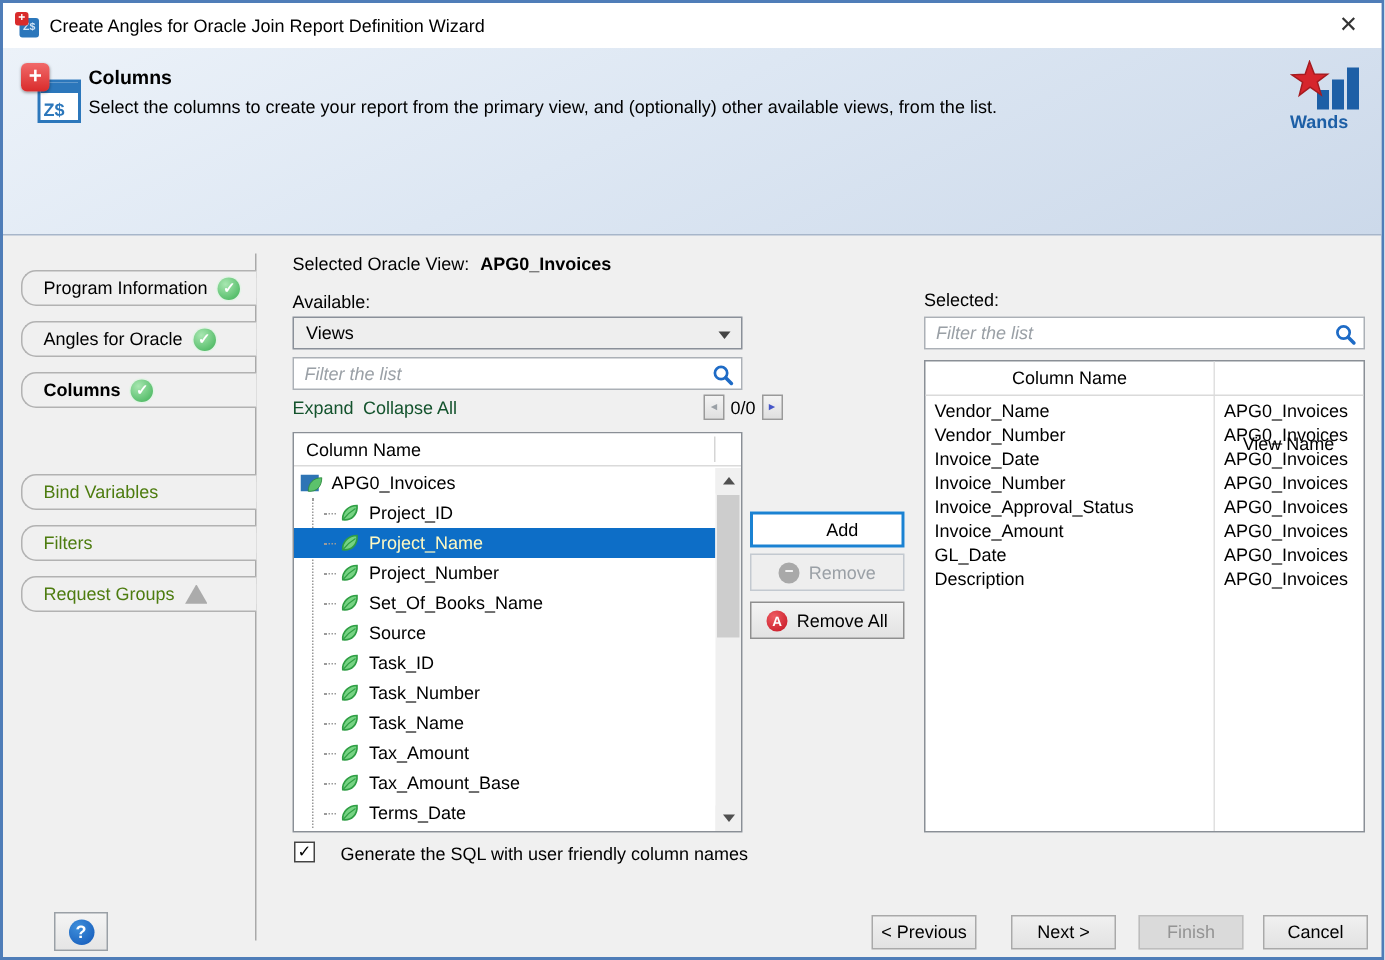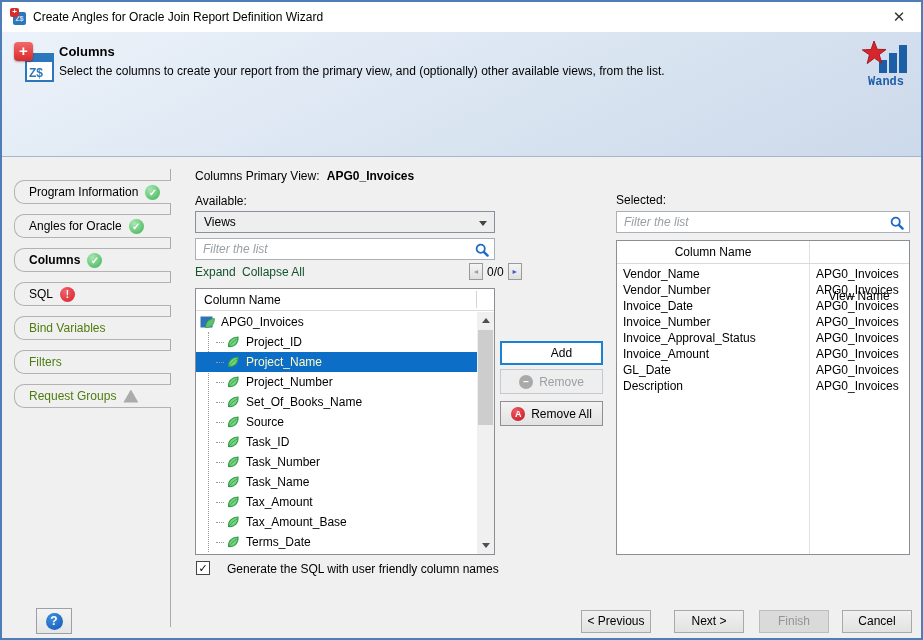--- a/index.html
+++ b/index.html
@@ -22,21 +22,21 @@
     background:linear-gradient(155deg,#ecf2f9 0%, #dde7f3 45%, #ccd9ea 100%);
     border-bottom:1px solid #a7b6ca;
   }
   .hicon { position:absolute; left:12px; top:10px; width:42px; height:44px; }
   .h-doc { position:absolute; left:11px; top:11px; width:29px; height:29px; background:#fff; border:2px solid #2c77bb; }
   .h-doc-top { height:7px; background:#2c77bb; }
   .h-doc-txt { position:absolute; left:2px; bottom:0px; color:#2c77bb; font-weight:bold; font-size:12px; }
   .h-plus { position:absolute; left:0; top:0; width:19px; height:19px; background:linear-gradient(#f16a6a,#d92b2b); border-radius:4px; color:#fff; font-size:15px; font-weight:bold; line-height:18px; text-align:center; box-shadow:0 1px 2px rgba(0,0,0,.35); }
   .h-title { position:absolute; left:57px; top:12px; font-size:13px; font-weight:bold; }
   .h-sub { position:absolute; left:57px; top:32px; font-size:12px; }
-  .wands { position:absolute; right:9px; top:8px; width:52px; text-align:center;font-family:Liberation Mono, monospace; }
+  .wands { position:absolute; right:9px; top:8px; width:52px; text-align:left; }
   .wands-label { color:#1d5fa6; font-weight:bold; font-size:12px; margin-top:-3px; }
   
   .vdivider { position:absolute; left:168px; top:167px; height:458px; width:1px; background:#a9a9a9; }
   .tab {
     position:absolute; left:12px; width:157px; height:24px;
     background:#f0f0f0; border:1px solid #b2b2b2; border-right:none;
     border-radius:10px 0 0 10px;
     display:flex; align-items:center; padding-left:14px; gap:7px; cursor:pointer;
   }
   .tab .lbl { font-size:12px; }
@@ -145,37 +145,33 @@
     <span class="ic-check">✓</span>
   </div>
   <div class="tab" style="top:212px">
     <span class="lbl">Angles for Oracle</span>
     <span class="ic-check">✓</span>
   </div>
   <div class="tab active" style="top:246px">
     <span class="lbl">Columns</span>
     <span class="ic-check">✓</span>
   </div>
-  <div class="tab" style="top:280px">
-    <span class="lbl">SQL</span>
-    <span class="ic-error">!</span>
-  </div>
   <div class="tab disabled" style="top:314px">
     <span class="lbl">Bind Variables</span>
   </div>
   <div class="tab disabled" style="top:348px">
     <span class="lbl">Filters</span>
   </div>
   <div class="tab disabled" style="top:382px">
     <span class="lbl">Request Groups</span>
     <span class="ic-warn"></span>
   </div>
 
   <div class="flabel" style="left:193px; top:167px;">
-    <span>Columns Primary View:</span>
+    <span>Selected Oracle View:</span>
     <span class="bold" style="margin-left:4px;">APG0_Invoices</span>
   </div>
 
   <div class="flabel" style="left:193px; top:192px;">Available:</div>
   <div class="combo" style="left:193px; top:209px; width:300px;">
     <span>Views</span>
     <span class="chev"></span>
   </div>
 
   <div class="finput" style="left:193px; top:236px; width:300px;">

